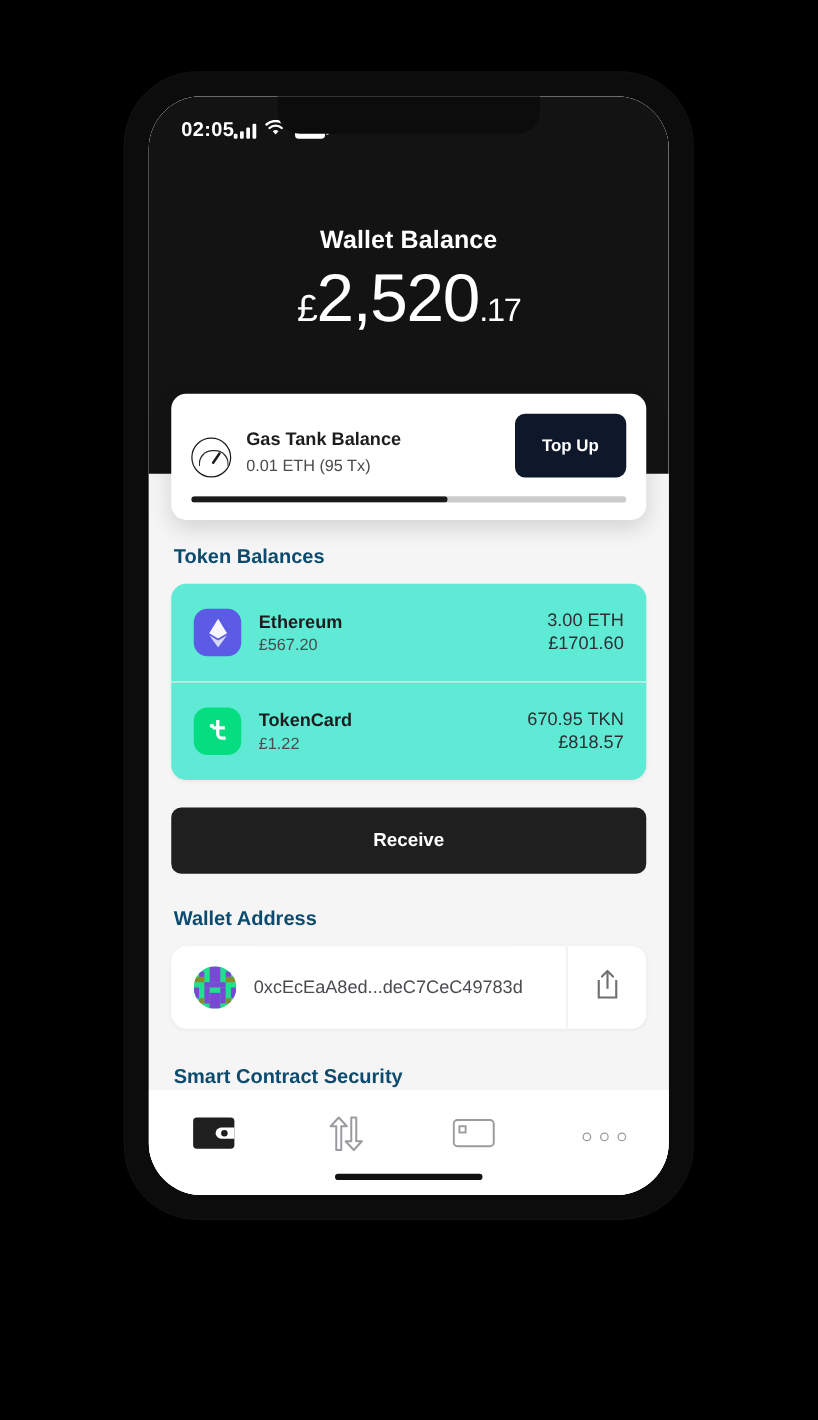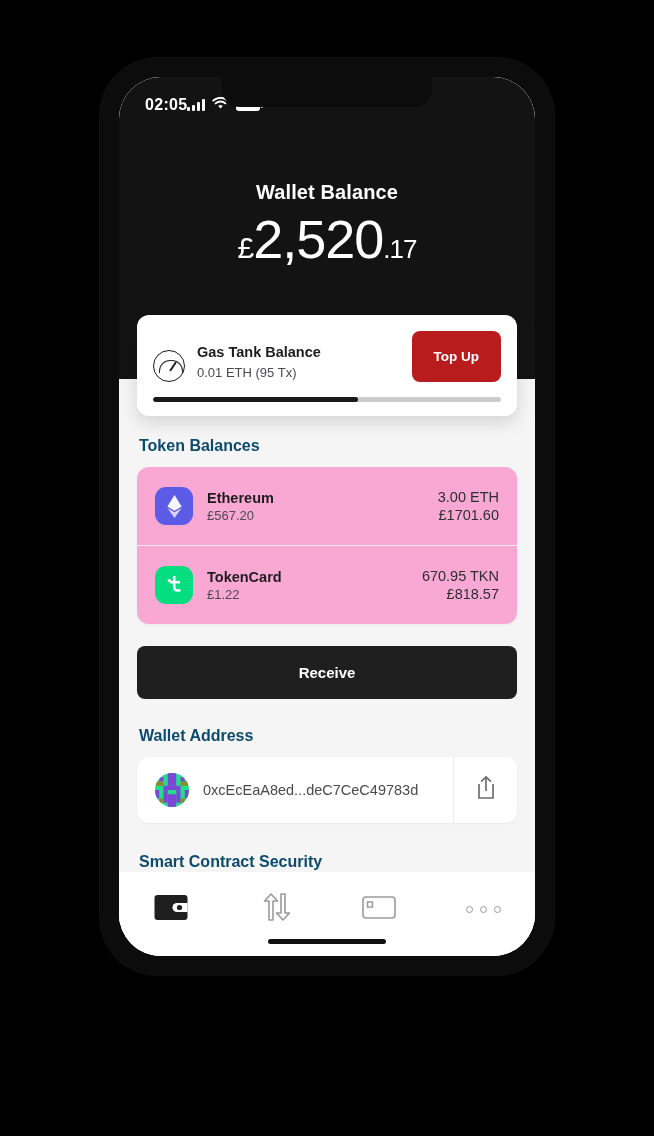--- a/index.html
+++ b/index.html
@@ -142,21 +142,21 @@
     border-radius:1px;
   }
   #gas-text{ flex:1; min-width:0; }
   #gas-title{
     font-size:14.5px; font-weight:700; color:#1d1d1f; line-height:1.35;
   }
   #gas-sub{
     font-size:13px; color:#4a4a4f; line-height:1.4; margin-top:1px;
   }
   #topup-button{
-    background:#b91c1c; color:#fff;
+    background:#0f172a; color:#fff;
     border:none; border-radius:8px;
     padding:18px 22px;
     font-size:13.5px; font-weight:700;
     font-family:inherit; cursor:pointer;
     white-space:nowrap;
   }
   #gas-progress{
     margin-top:15px;
     height:5px; border-radius:3px;
     background:#cccccc;
@@ -166,21 +166,21 @@
     height:100%; background:#1a1a1a; border-radius:3px;
   }
 
   
   .section-title{
     font-size:16px; font-weight:700; color:#0c4a6e;
     margin:0 0 12px 20px;
   }
   .card{
     margin:0 18px;
-    background:#f9a8d4;
+    background:#5eead4;
     border-radius:12px;
     box-shadow:0 1px 3px rgba(0,0,0,.05);
   }
 
   
   .token-row{
     display:flex; align-items:center;
     padding:20px 18px;
   }
   .token-row + .token-row{ border-top:1px solid #ececec; }

